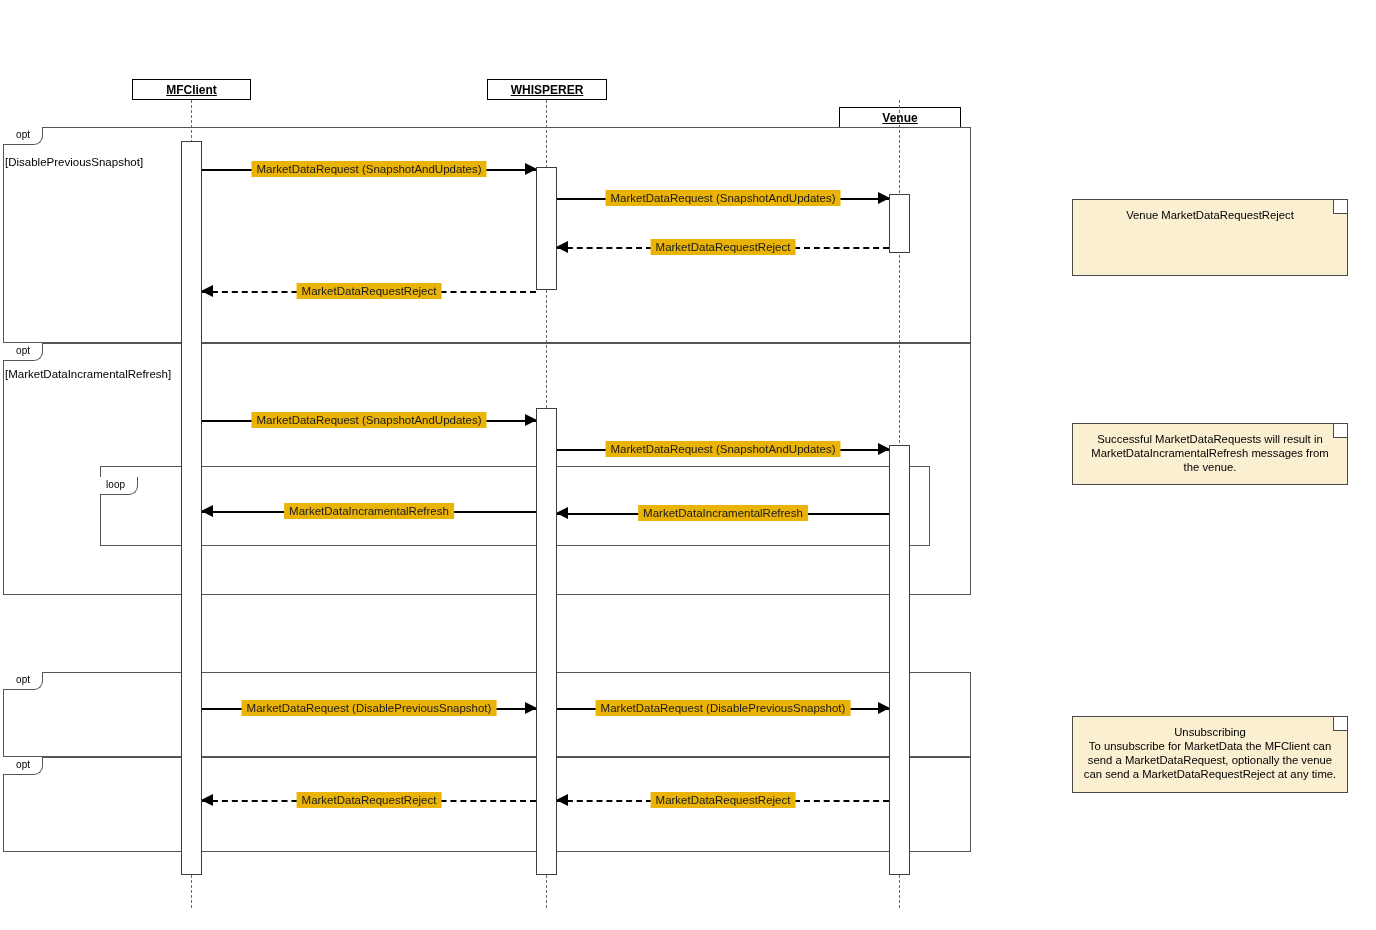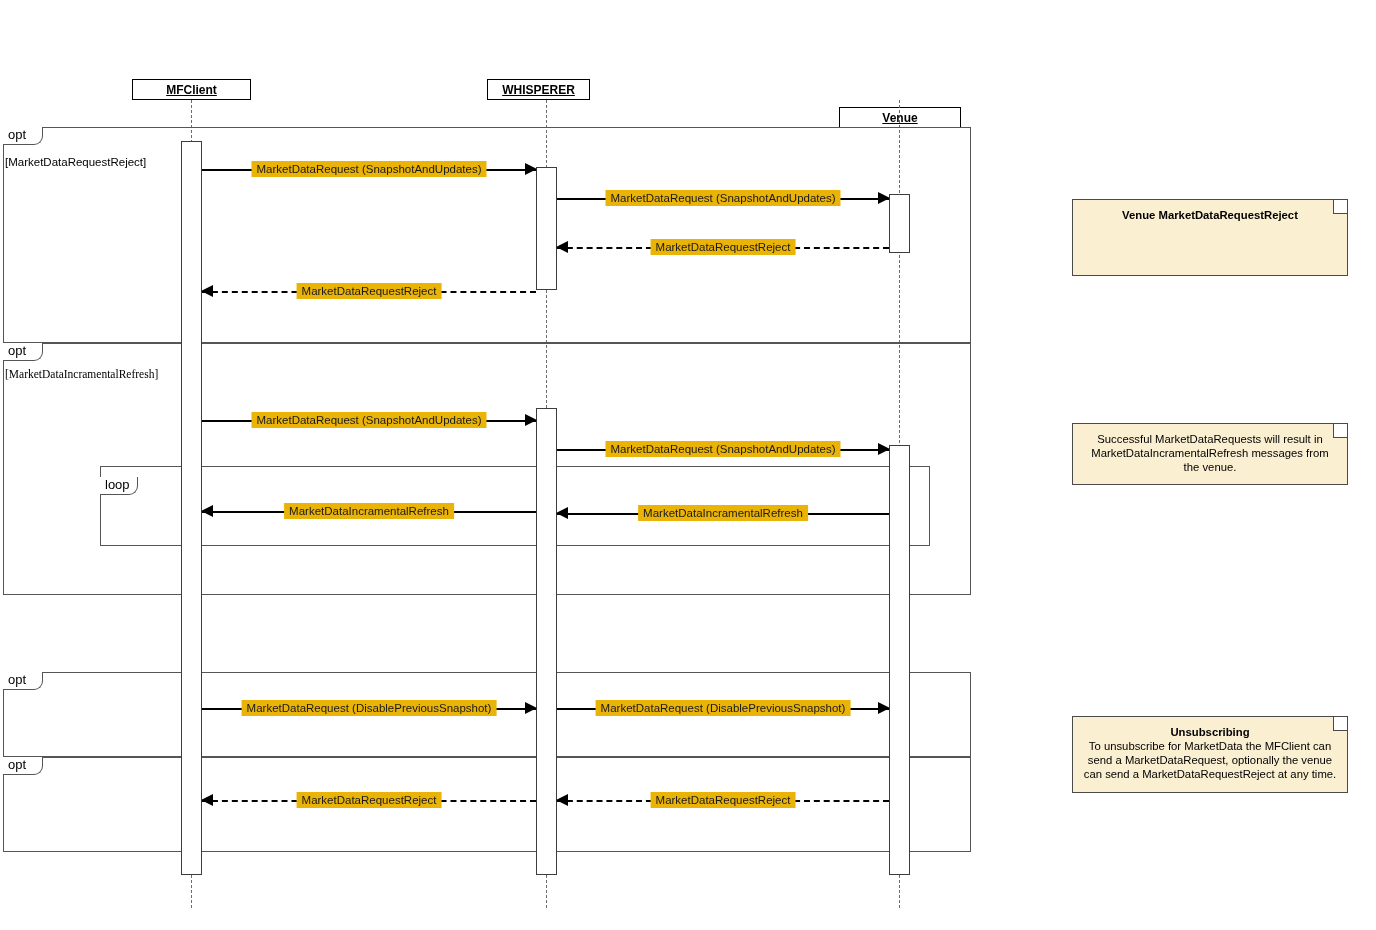--- a/index.html
+++ b/index.html
@@ -57,26 +57,27 @@
     border: 1.4px solid #555555;
     background: transparent;
   }
   .fragment-label {
     position: absolute;
     box-sizing: border-box;
     background: #ffffff;
     border: 1.2px solid #555555;
     border-top: none;
     border-left: none;
-    font-size: 13px;
-    color: #000000;
-    padding: 1px 5px 1px 5px;
+    font-size: 10px;
+    color: #000000;
+    padding: 1px 12px 1px 5px;
     line-height: 14px;
     height: 18px;
     border-bottom-right-radius: 9px;
+    text-align: right;
   }
   .fragment-guard {
     position: absolute;
     font-size: 11.5px;
     color: #000000;
     white-space: nowrap;
   }
 
   
   .msg {
@@ -130,21 +131,21 @@
     box-sizing: border-box;
     background: #fbefd2;
     border: 1.2px solid #4a4a4a;
     font-size: 11.3px;
     color: #000000;
     text-align: center;
     line-height: 14px;
     padding: 8px 10px 6px 10px;
   }
   .note .note-title {
-    font-weight: bold;
+    font-weight: normal;
     display: block;
   }
   .note .note-fold {
     position: absolute;
     top: 0;
     right: 0;
     width: 13px;
     height: 13px;
     background: #ffffff;
     border-left: 1.2px solid #4a4a4a;
@@ -152,38 +153,38 @@
   }
 </style>
 </head>
 <body>
 
 <div id="canvas">
 
   <div class="lifeline-head" style="left:132px; top:79px; width:119px;">
     <span>MFClient</span>
   </div>
-  <div class="lifeline-head" style="left:487px; top:79px; width:103px;">
+  <div class="lifeline-head" style="left:487px; top:79px; width:120px;">
     <span>WHISPERER</span>
   </div>
   <div class="lifeline-head" style="left:839px; top:79px; width:122px;margin-top:28px;">
     <span>Venue</span>
   </div>
 
   <div class="lifeline" style="left:191px; top:100px; height:808px;"></div>
   <div class="lifeline" style="left:546px; top:100px; height:808px;"></div>
   <div class="lifeline" style="left:899px; top:100px; height:808px;"></div>
 
   <div class="fragment" style="left:3px; top:127px; width:968px; height:216px;"></div>
   <div class="fragment-label" style="left:3px; top:127px; width:40px;">opt</div>
-  <div class="fragment-guard" style="left:5px; top:156px;">[MarketDataRequestReject]</div>
+  <div class="fragment-guard" style="left:5px; top:156px;">[DisablePreviousSnapshot]</div>
 
   <div class="fragment" style="left:3px; top:343px; width:968px; height:252px;"></div>
   <div class="fragment-label" style="left:3px; top:343px; width:40px;">opt</div>
-  <div class="fragment-guard" style="left:5px; top:368px;font-family:Liberation Serif, serif;">[MarketDataIncramentalRefresh]</div>
+  <div class="fragment-guard" style="left:5px; top:368px;">[MarketDataIncramentalRefresh]</div>
 
   <div class="fragment" style="left:100px; top:466px; width:830px; height:80px;"></div>
   <div class="fragment-label" style="left:100px; top:466px; width:38px;margin-top:11px;">loop</div>
 
   <div class="fragment" style="left:3px; top:672px; width:968px; height:85px;"></div>
   <div class="fragment-label" style="left:3px; top:672px; width:40px;">opt</div>
 
   <div class="fragment" style="left:3px; top:757px; width:968px; height:95px;"></div>
   <div class="fragment-label" style="left:3px; top:757px; width:40px;">opt</div>
 

